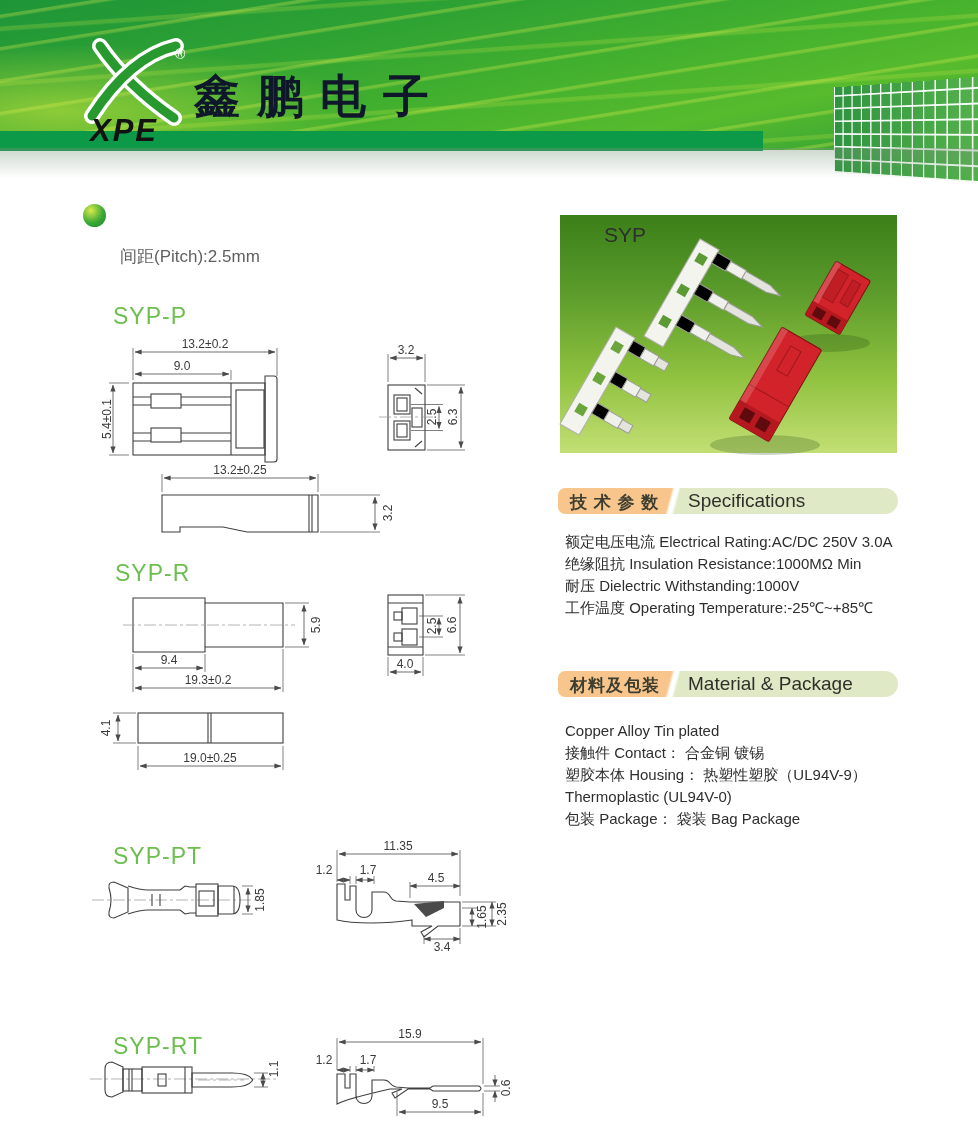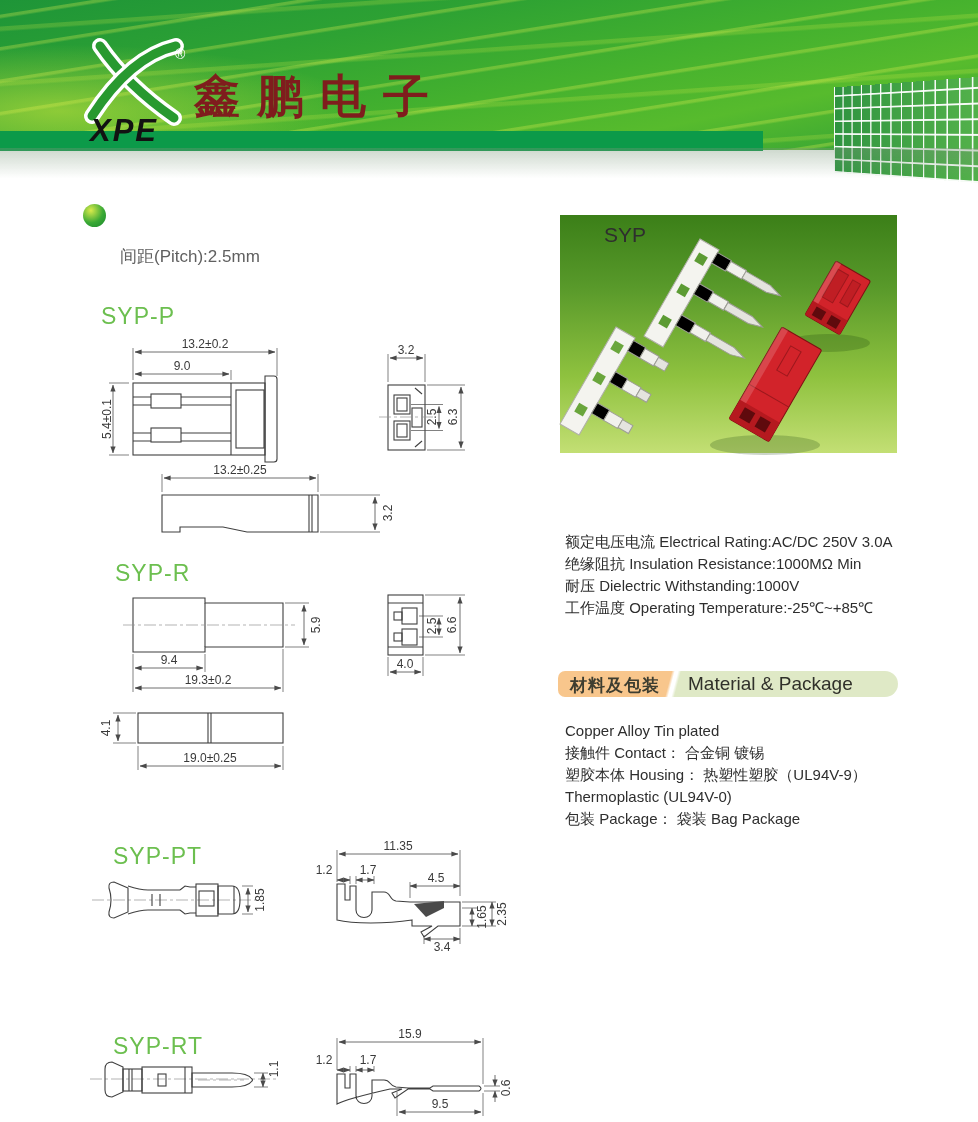--- a/index.html
+++ b/index.html
@@ -19,31 +19,31 @@
       repeating-linear-gradient(90deg, rgba(255,255,255,.95) 0 2px, transparent 2px 16px),
       repeating-linear-gradient(0deg, rgba(255,255,255,.95) 0 2px, transparent 2px 16px),
       linear-gradient(90deg,#2e9340,#55b34b);
     transform:perspective(430px) rotateY(-30deg);transform-origin:100% 50%;}
   .hdr-fade{position:absolute;left:0;top:148px;width:978px;height:38px;
     background:linear-gradient(180deg, rgba(120,150,120,.38), rgba(255,255,255,0) 80%);}
   .logo-x{position:absolute;left:84px;top:38px;}
   .logo-xpe{position:absolute;left:90px;top:113px;color:#121212;font-size:31px;font-weight:bold;
     font-style:italic;letter-spacing:2px;}
   .logo-reg{position:absolute;left:175px;top:46px;color:#fff;font-size:14px;}
-  .brand-cn{position:absolute;left:194px;top:66px;color:#7f1d1d;font-size:46px;font-weight:bold;
+  .brand-cn{position:absolute;left:194px;top:66px;color:#0f172a;font-size:46px;font-weight:bold;
     letter-spacing:17px;white-space:nowrap;}
   .brand-en{position:absolute;left:197px;top:128px;color:#fff;font-size:19px;letter-spacing:1.2px;
     white-space:nowrap;}
   
   .ball{position:absolute;left:83px;top:204px;width:23px;height:23px;border-radius:50%;
     background:radial-gradient(circle at 34% 28%, #d9ea4b, #3aa935 55%, #1d8a2e 95%);}
   .title{position:absolute;left:117px;top:201px;margin:0;font-size:24px;font-weight:bold;color:#35a433;}
   .pitch{position:absolute;left:120px;top:245px;font-size:17px;color:#606060;}
   .sec-label{position:absolute;font-size:23px;color:#6cbf4f;letter-spacing:1px;}
-  #lab-p{left:101px;top:303px;} #lab-r{left:115px;top:560px;}
+  #lab-p{left:113px;top:303px;} #lab-r{left:115px;top:560px;}
   #lab-pt{left:113px;top:843px;} #lab-rt{left:113px;top:1033px;}
   
   svg{overflow:visible;}
   svg text{font-family:"Liberation Sans",sans-serif;font-size:12px;fill:#3a3a3a;}
   .out{stroke:#3f3f3f;stroke-width:1.1;fill:none;}
   .outf{stroke:#3f3f3f;stroke-width:1.1;fill:#fff;}
   .ext{stroke:#4a4a4a;stroke-width:.7;}
   .dim{stroke:#4a4a4a;stroke-width:.8;}
   .cl{stroke:#949494;stroke-width:.7;stroke-dasharray:12 3 3 3;fill:none;}
   .drw{position:absolute;}
@@ -367,20 +367,24 @@
         <rect x="17" y="12" width="12" height="28" fill="none" stroke="#9c181d"></rect>
         <rect x="0" y="84" width="46" height="22" fill="#b5191f"></rect>
         <rect x="8" y="88" width="12" height="12" fill="#5f0a0d"></rect>
         <rect x="26" y="88" width="12" height="12" fill="#5f0a0d"></rect>
         <rect x="0" y="0" width="7" height="84" fill="rgba(255,255,255,0.16)"></rect>
       </g>
     </svg>
     <div class="photo-cap">SYP</div>
   </div>
 
+  <div class="sec-bar" id="spec-bar">
+    <span class="sec-cn">技 术 参 数</span>
+    <span class="sec-en">Specifications</span>
+  </div>
   <div class="spec-lines">
     <div class="tline">额定电压电流 Electrical Rating:AC/DC 250V 3.0A</div>
     <div class="tline">绝缘阻抗 Insulation Resistance:1000MΩ Min</div>
     <div class="tline">耐压 Dielectric Withstanding:1000V</div>
     <div class="tline">工作温度 Operating Temperature:-25℃~+85℃</div>
   </div>
 
   <div class="sec-bar" id="mat-bar">
     <span class="sec-cn">材料及包装</span>
     <span class="sec-en">Material &amp; Package</span>

